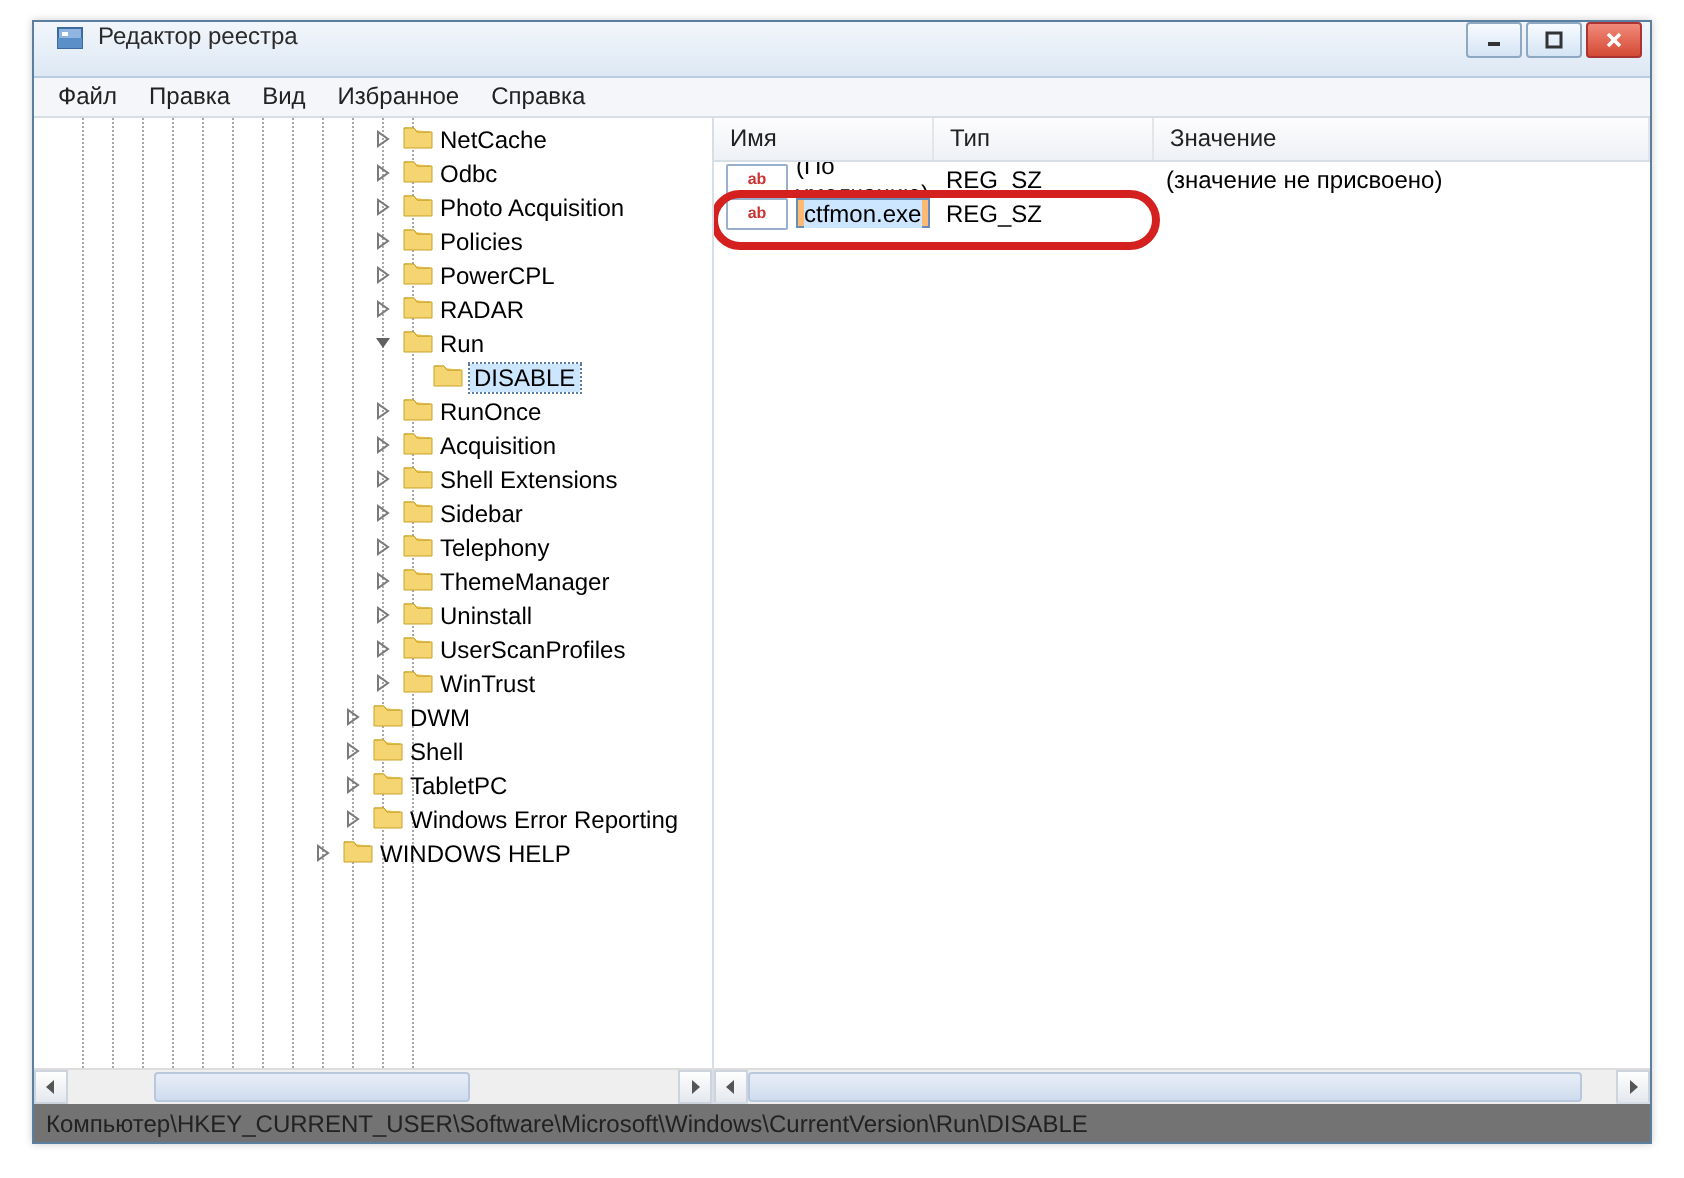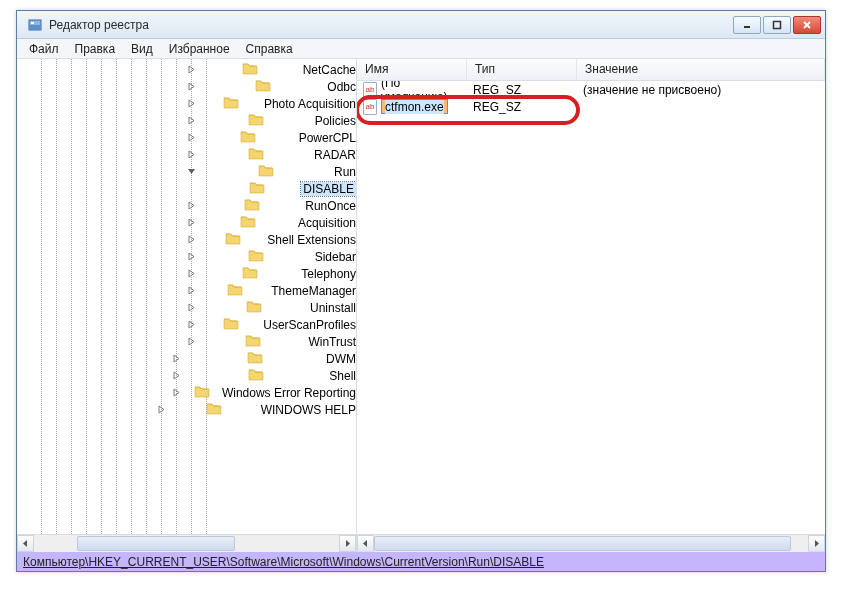--- a/index.html
+++ b/index.html
@@ -1,59 +1,59 @@
 <!DOCTYPE html>
 <html><head>
 <meta charset="utf-8">
 <style>
 * { box-sizing: border-box; margin: 0; padding: 0; font-family: "Segoe UI", Tahoma, sans-serif; font-size: 12px; }
 body { background: #fff; width: 842px; height: 589px; overflow: hidden; }
 
 .window { width: 810px; height: 562px; margin: 10px 16px; border: 1px solid #5a7fa0; background: #fff; display: flex; flex-direction: column; box-shadow: 0 0 4px rgba(0,0,0,.2); }
 
-.titlebar { height: 28px; background: linear-gradient(#f2f6fb,#dde8f4); display: flex; align-items: center; padding: 0 4px; border-bottom: 1px solid #b8cde2; }
+.titlebar { height: 28px; background: linear-gradient(#f2f6fb,#dde8f4); display: flex; align-items: flex-start; padding: 0 4px; border-bottom: 1px solid #b8cde2; }
 .titlebar .app-icon { width: 16px; height: 16px; margin: 0 6px; }
 .titlebar .title { flex: 1; color: #2b2b2b; }
 .titlebar .winbtns { display: flex; gap: 2px; }
 .titlebar .winbtn { width: 28px; height: 18px; border: 1px solid #8fa8c2; background: linear-gradient(#f7fbff,#d5e4f4); display: flex; align-items: center; justify-content: center; border-radius: 2px; }
 .titlebar .winbtn.close { background: linear-gradient(#f28a7a,#d34a34); border-color: #a33; }
 .winbtn svg { display: block; }
 
-.menubar { height: 20px; background: #f4f6f9; display: flex; align-items: center; padding: 0 4px; border-bottom: 1px solid #d8dee6; }
+.menubar { height: 20px; background: #f4f6f9; display: flex; padding: 0 4px; border-bottom: 1px solid #d8dee6; }
 .menubar .mi { padding: 2px 8px; color: #222; }
 
 .body { flex: 1; display: flex; min-height: 0; }
 
 .tree-pane { width: 340px; border-right: 1px solid #d8dee6; display: flex; flex-direction: column; min-height: 0; position: relative; }
 .tree { flex: 1; overflow: hidden; padding: 2px 0 2px 4px; background: #fff; position: relative; }
-.tree .node { display: flex; align-items: center; height: 17px; white-space: nowrap; position: relative; justify-content: space-between; }
+.tree .node { display: flex; align-items: center; height: 17px; white-space: nowrap; position: relative; }
 .tree .exp { width: 11px; height: 11px; margin-right: 4px; color: #7a7a7a; display: inline-flex; align-items: center; justify-content: center; flex-shrink: 0; }
 .tree .folder { width: 16px; height: 14px; margin-right: 3px; flex-shrink: 0; }
 .tree .label { color: #000; }
 .tree .label.sel { background: #cde6ff; outline: 1px dotted #5a7fa0; padding: 0 2px; }
 .guides { position: absolute; top: 0; bottom: 0; left: 4px; pointer-events: none; }
 .guides .g { position: absolute; top: 0; bottom: 0; border-left: 1px dotted #a8a8a8; }
 
 .list-pane { flex: 1; display: flex; flex-direction: column; min-height: 0; }
 .list-header { height: 22px; background: linear-gradient(#fdfdfe,#eef1f5); border-bottom: 1px solid #d8dee6; display: flex; }
 .list-header .col { padding: 3px 8px; border-right: 1px solid #e2e6eb; color: #222; }
 .list-body { flex: 1; position: relative; background: #fff; overflow: hidden; }
 .row { display: flex; align-items: center; height: 17px; }
 .row .cell { padding: 0 6px; display: flex; align-items: center; }
-.row .sicon { width: 14px; height: 16px; margin-right: 4px; background: #fff; border: 1px solid #9aaecd; display: flex; align-items: center; justify-content: center; font-size: 8px; color: #c33; font-weight: normal; border-radius: 1px; flex-shrink: 0; }
+.row .sicon { width: 31px; height: 16px; margin-right: 4px; background: #fff; border: 1px solid #9aaecd; display: flex; align-items: center; justify-content: center; font-size: 8px; color: #c33; font-weight: bold; border-radius: 1px; flex-shrink: 0; }
 .highlight { position: absolute; border: 4px solid #d52020; border-radius: 18px; pointer-events: none; }
 .edit-box { border: 1px solid #6a8db8; background: #fdba74; padding: 4px 3px; height: 15px; display: inline-flex; align-items: center; }
 .edit-box .sel { background: #cde6ff; }
 
 .hscroll { height: 17px; background: #f0f0f0; border-top: 1px solid #ddd; display: flex; align-items: center; }
 .hscroll .btn { width: 17px; height: 17px; background: linear-gradient(#fefefe,#e4e8ee); border: 1px solid #cdd4dd; display: flex; align-items: center; justify-content: center; }
 .hscroll .track { flex: 1; height: 17px; background: #efefef; position: relative; }
 .hscroll .thumb { position: absolute; height: 15px; top: 1px; background: linear-gradient(#e8eef7,#cedcee); border: 1px solid #b8c8dd; border-radius: 2px; }
 
-.statusbar { height: 20px; border-top: 1px solid #d8dee6; background: #c4b5fd; padding: 2px 6px; display: flex; align-items: center; color: #222; text-decoration: underline; }
+.statusbar { height: 20px; border-top: 1px solid #d8dee6; background: #737373; padding: 2px 6px; display: flex; align-items: center; color: #222; }
 
 .folder-svg { fill: #f5d472; stroke: #c9a328; stroke-width: .5; }
 </style>
 </head>
 <body>
 
 <div class="window">
 
   <div class="titlebar">
     <span class="app-icon">
@@ -336,20 +336,32 @@
           <div class="node" style="padding-left: 150px;">
             <span class="exp">
               <svg width="9" height="9">
                 <polygon points="2,1 2,8 7,4.5" fill="none" stroke="#7a7a7a"></polygon>
               </svg>
             </span>
             <span><svg class="folder" viewBox="0 0 16 14">
                 <path class="folder-svg" d="M1 3 h5 l1.5 2 H15 v8 H1 z"></path>
                 <path class="folder-svg" d="M1 3 h5 l1.5 2 H14" fill="none"></path>
               </svg></span>
+            <span class="label">TabletPC</span>
+          </div>
+          <div class="node" style="padding-left: 150px;">
+            <span class="exp">
+              <svg width="9" height="9">
+                <polygon points="2,1 2,8 7,4.5" fill="none" stroke="#7a7a7a"></polygon>
+              </svg>
+            </span>
+            <span><svg class="folder" viewBox="0 0 16 14">
+                <path class="folder-svg" d="M1 3 h5 l1.5 2 H15 v8 H1 z"></path>
+                <path class="folder-svg" d="M1 3 h5 l1.5 2 H14" fill="none"></path>
+              </svg></span>
             <span class="label">Windows Error Reporting</span>
           </div>
           <div class="node" style="padding-left: 135px;">
             <span class="exp">
               <svg width="9" height="9">
                 <polygon points="2,1 2,8 7,4.5" fill="none" stroke="#7a7a7a"></polygon>
               </svg>
             </span>
             <span><svg class="folder" viewBox="0 0 16 14">
                 <path class="folder-svg" d="M1 3 h5 l1.5 2 H15 v8 H1 z"></path>

